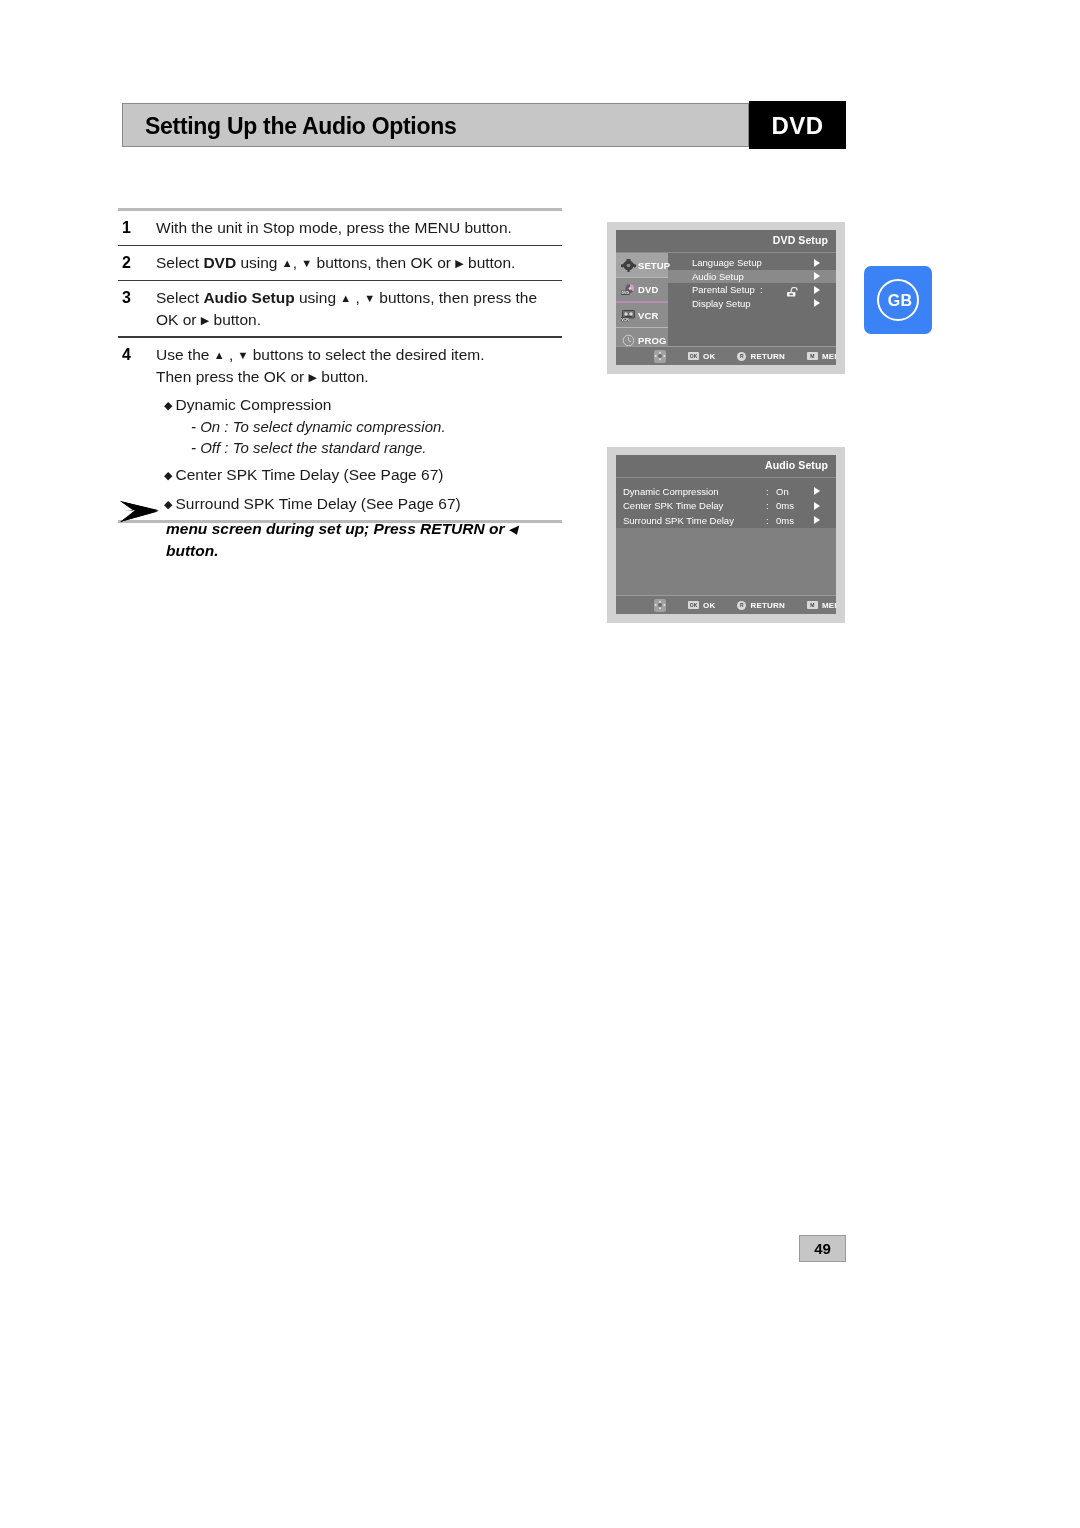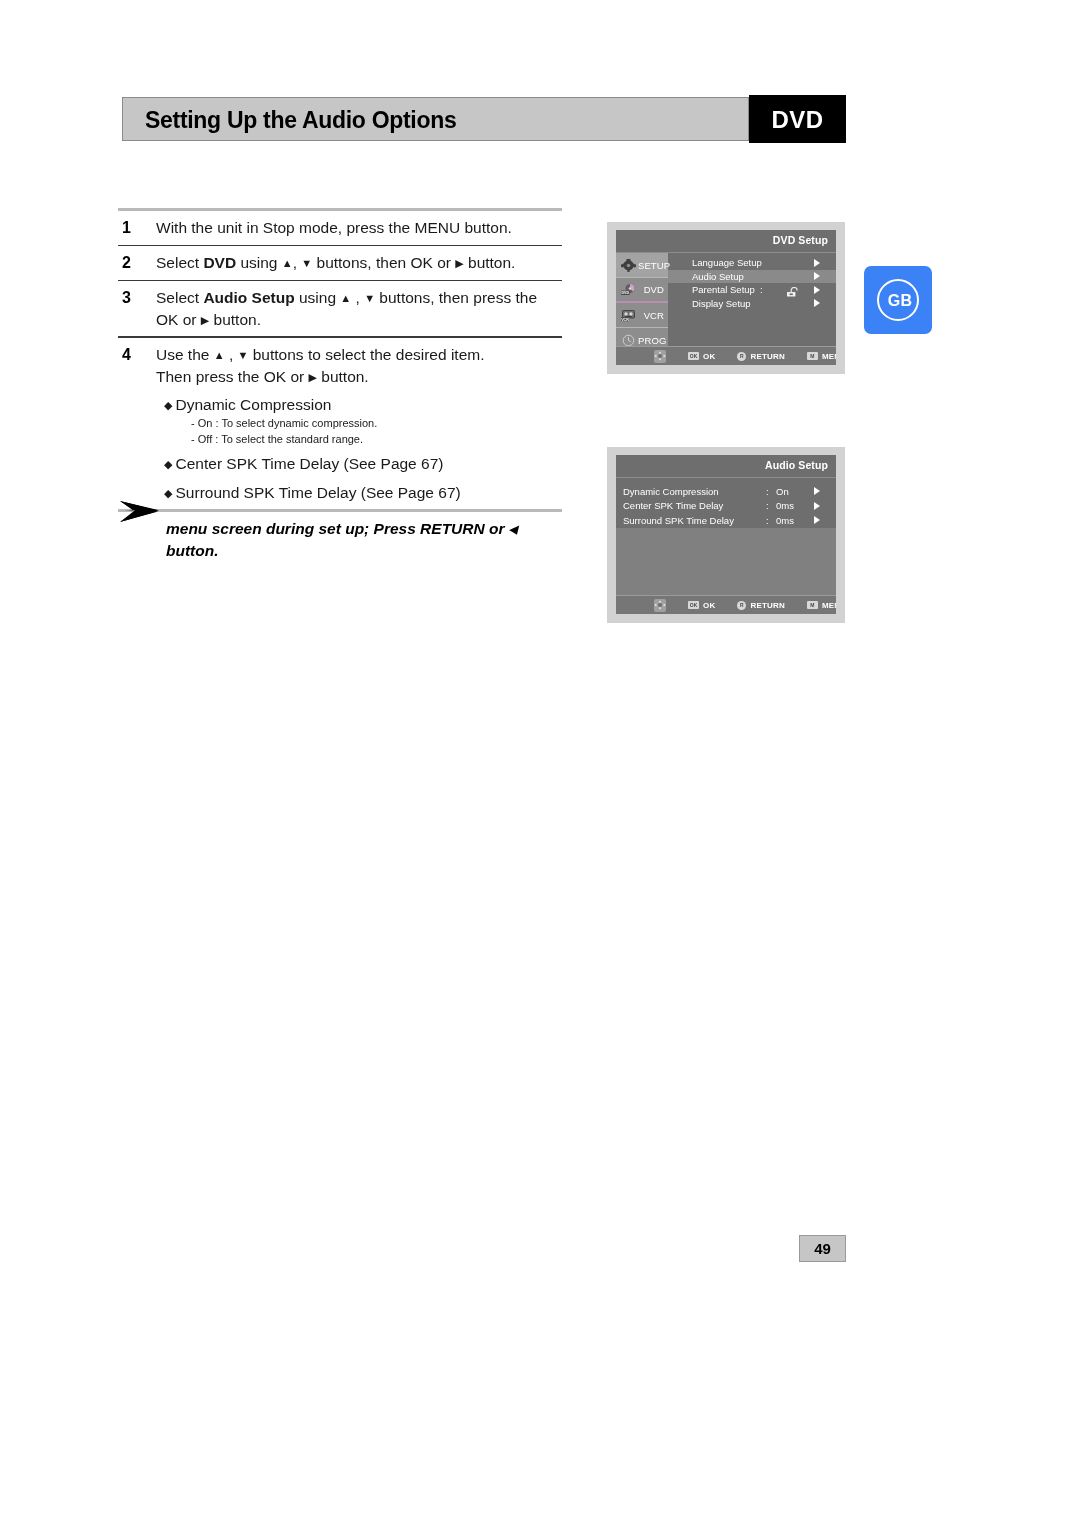--- a/index.html
+++ b/index.html
@@ -13,21 +13,21 @@
     position: relative;
     font-family: "Liberation Sans", sans-serif;
     color: #000;
     overflow: hidden;
   }
 
   
   #header-band {
     position: absolute;
     left: 122px;
-    top: 97px;
+    top: 103px;
     width: 723px;
     height: 44px;
   }
   #header-title-box {
     position: absolute;
     left: 0;
     top: 0;
     width: 627px;
     height: 44px;
     background: #c6c6c6;
@@ -140,24 +140,25 @@
 
   .sub-list { margin-top: 5px; }
   .bullet-line {
     font-size: 15.5px;
     line-height: 1.45;
     padding-left: 22px;
     text-indent: -14px;
     margin-top: 6px;
   }
   .dash-line {
-    font-size: 11px;
+    font-size: 15px;
     line-height: 1.4;
     padding-left: 44px;
     text-indent: -9px;
+    font-style: italic;
   }
   .dia { font-size: 11px; vertical-align: 1.5px; }
 
   
   #note {
     position: absolute;
     left: 118px;
     top: 496px;
     width: 450px;
   }
@@ -233,25 +234,24 @@
   .sb-icon {
     width: 20px;
     flex: 0 0 20px;
     display: flex;
     align-items: center;
     justify-content: center;
     margin-left: 2px;
   }
   .sb-label {
     flex: 1 1 auto;
-    text-align: right;
     padding-right: 4px;
     color: #ffffff;
     font-size: 9.5px;
-    font-weight: normal;
+    font-weight: bold;
     letter-spacing: 0.1px;
   }
 
   
   .osd-list {
     flex: 1 1 auto;
     background: #6e6e6e;
     padding-top: 3px;
   }
   .osd-row {

